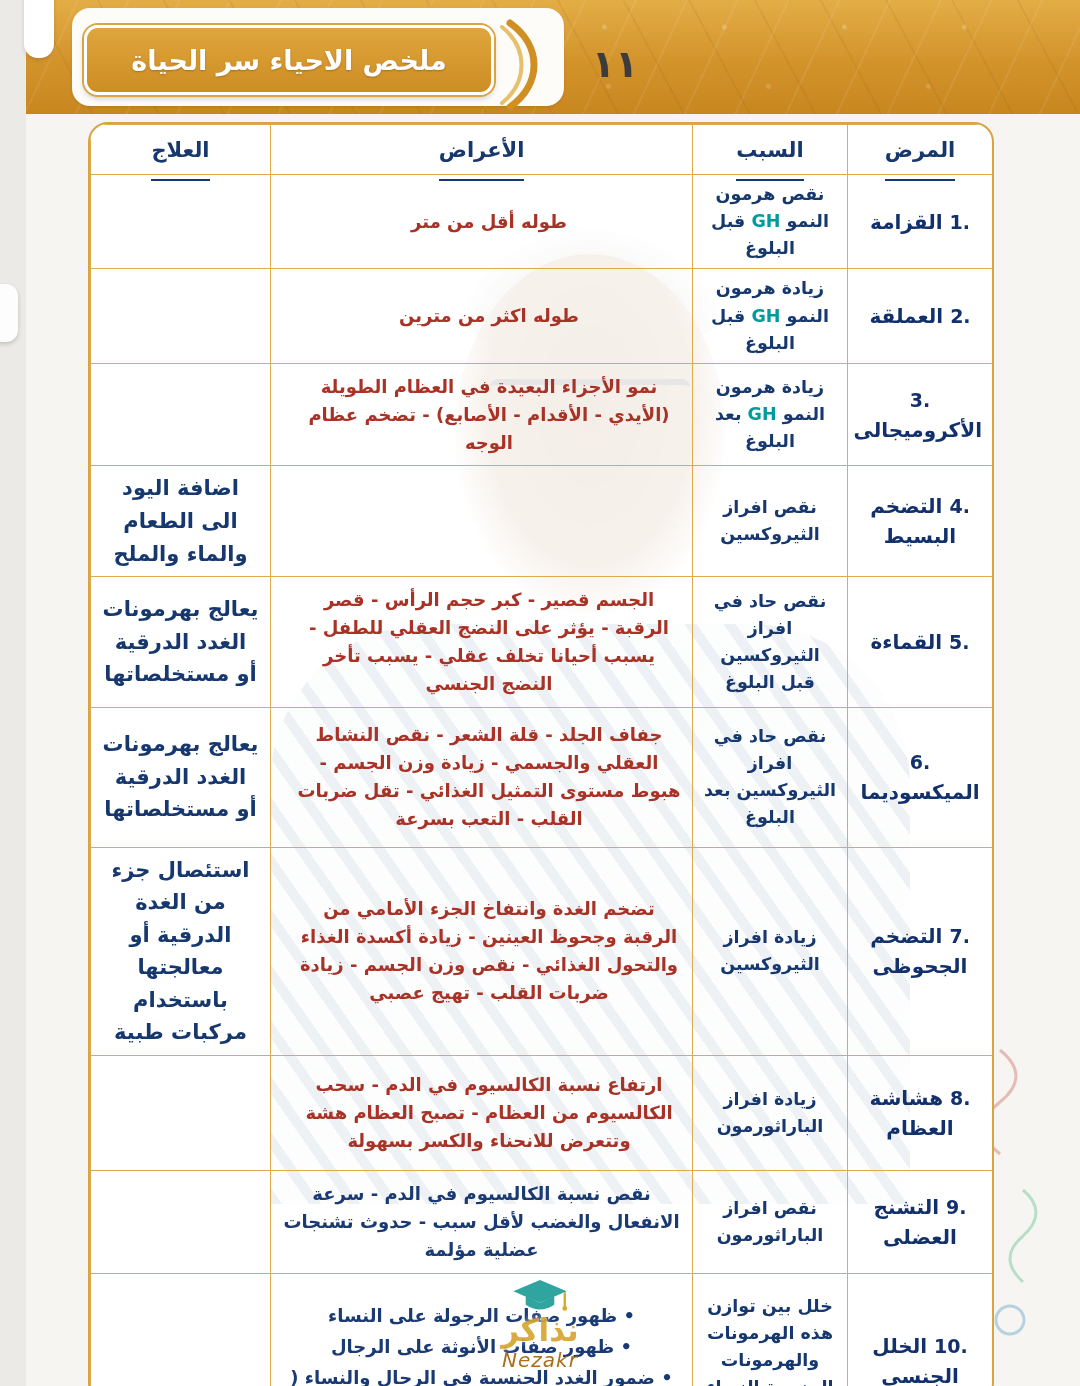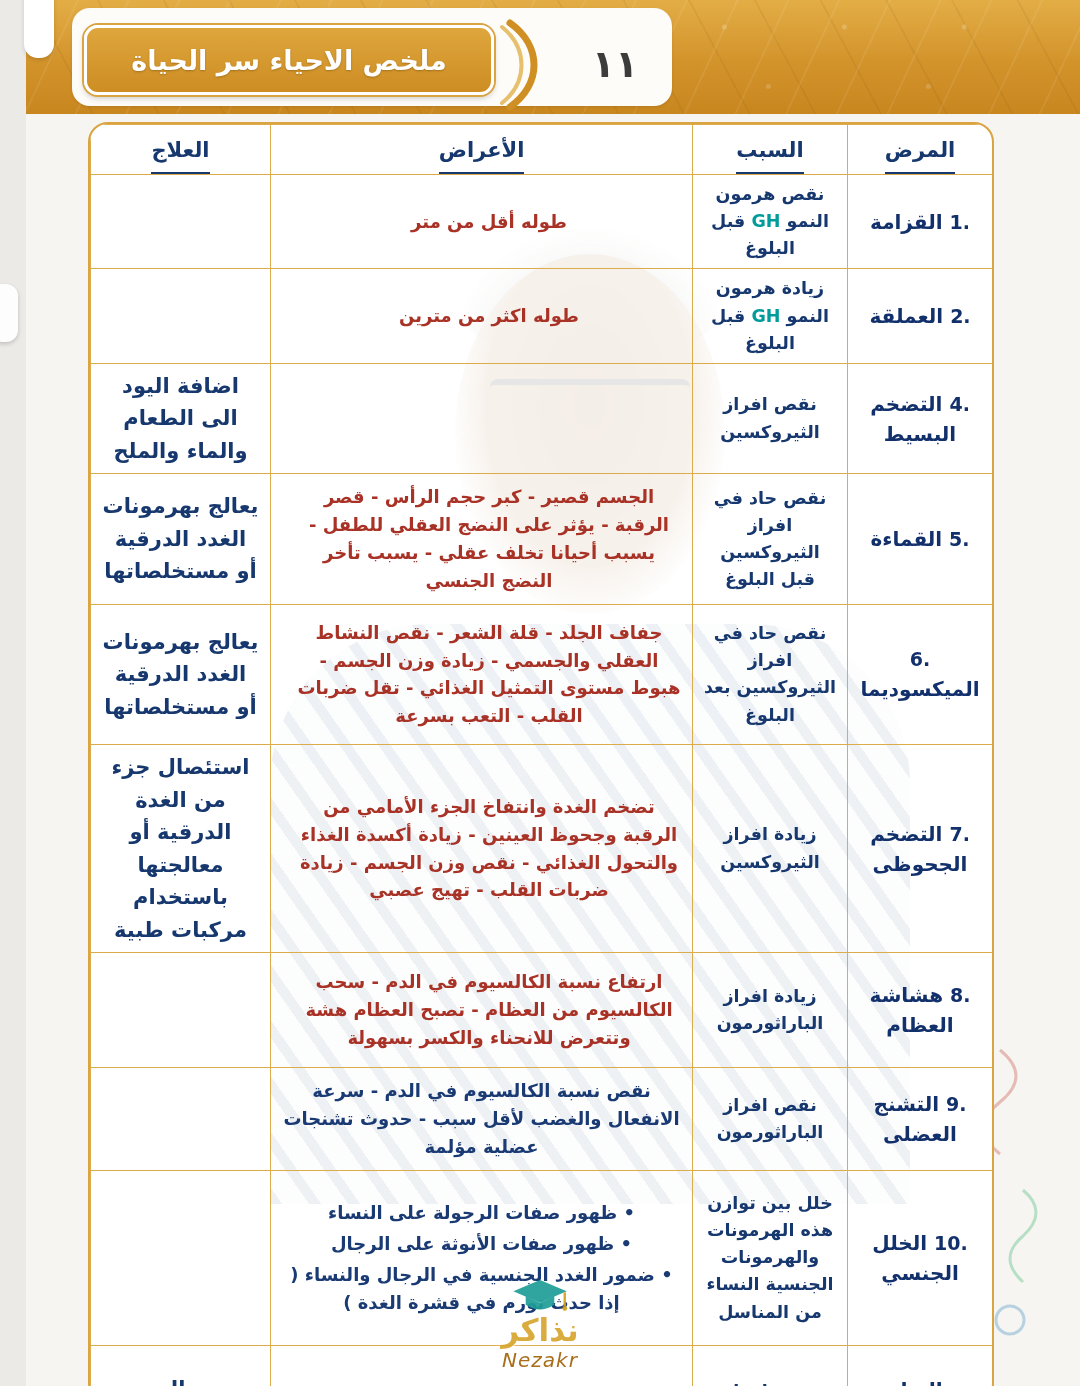--- a/index.html
+++ b/index.html
@@ -21,21 +21,21 @@
     position:absolute;left:26px;right:0;top:0;height:114px;z-index:1;
     background:
       radial-gradient(circle at 82% 30%, rgba(255,255,255,.20) 2px, transparent 3px),
       radial-gradient(circle at 64% 72%, rgba(255,255,255,.16) 2px, transparent 3px),
       repeating-linear-gradient(115deg, rgba(255,255,255,.07) 0 2px, transparent 2px 46px),
       repeating-linear-gradient(62deg, rgba(120,75,10,.09) 0 2px, transparent 2px 58px),
       linear-gradient(180deg,#e3ad46 0%,#d3932b 55%,#c8861f 100%);
     background-size:120px 90px,160px 120px,auto,auto,auto;
   }
   .header-white-box{
-    position:absolute;left:46px;top:8px;width:600px;height:98px;
+    position:absolute;left:46px;top:8px;width:492px;height:98px;
     background:#fdfcf8;border-radius:18px;z-index:2;
     box-shadow:0 1px 3px rgba(0,0,0,.10);
   }
   .title-pill{
     position:absolute;left:12px;top:17px;width:404px;height:64px;
     background:linear-gradient(180deg,#dea63d 0%,#cd8d23 100%);
     border:3px solid #ffffff;border-radius:14px;
     box-shadow:0 0 0 2px #d9a441, 0 3px 6px rgba(0,0,0,.22);
     display:flex;align-items:center;justify-content:center;
     color:#ffffff;font-weight:bold;font-size:27px;letter-spacing:.5px;
@@ -67,21 +67,21 @@
     border-radius:160px 160px 0 0;
     background:repeating-linear-gradient(55deg,#7e93ad 0 10px,#eef1f5 10px 32px);}
 
   table{
     width:100%;border-collapse:collapse;table-layout:fixed;direction:rtl;
     position:relative;z-index:1;
   }
   th,td{border:1.5px solid #dcab4c;padding:6px 10px;vertical-align:middle;text-align:center;}
   thead tr{height:50px;}
   th{color:#16386e;font-size:21px;font-weight:bold;}
-  .col-title{border-bottom:2px solid #16386e;padding-bottom:10px;}
+  .col-title{border-bottom:2px solid #16386e;padding-bottom:17px;}
   td.disease{color:#12306b;font-weight:bold;font-size:20px;line-height:1.5;}
   td.disease .dnum{font-size:19px;}
   td.cause{color:#16386e;font-weight:bold;font-size:17.5px;line-height:1.55;}
   td.cause .gh{color:#009b9b;}
   td.symptoms{font-weight:bold;font-size:18px;line-height:1.55;}
   td.symptoms .sym-item{margin:3px 0;}
   td.sym-red{color:#a93226;padding-left:25px;}
   td.sym-navy{color:#1a3a74;}
   td.treatment{color:#16386e;font-weight:bold;font-size:21px;line-height:1.55;}
 
@@ -152,20 +152,28 @@
         </tr>
         <tr style="height: 85px;">
           <td class="disease"><span class="dnum" dir="ltr">2.</span>‏ العملقة</td>
           <td class="cause">زيادة هرمون النمو <span class="gh">GH</span> قبل البلوغ</td>
           <td class="symptoms sym-red">
             <div class="sym-item">طوله اكثر من مترين</div>
           </td>
           <td class="treatment"></td>
         </tr>
         <tr style="height: 85px;">
+          <td class="disease"><span class="dnum" dir="ltr">3.</span>‏ الأكروميجالى</td>
+          <td class="cause">زيادة هرمون النمو <span class="gh">GH</span> بعد البلوغ</td>
+          <td class="symptoms sym-red">
+            <div class="sym-item">نمو الأجزاء البعيدة في العظام الطويلة (الأيدي - الأقدام - الأصابع) - تضخم عظام الوجه</div>
+          </td>
+          <td class="treatment"></td>
+        </tr>
+        <tr style="height: 85px;">
           <td class="disease"><span class="dnum" dir="ltr">4.</span>‏ التضخم البسيط</td>
           <td class="cause">نقص افراز الثيروكسين</td>
           <td class="symptoms sym-red"></td>
           <td class="treatment">اضافة اليود الى الطعام والماء والملح</td>
         </tr>
         <tr style="height: 115px;">
           <td class="disease"><span class="dnum" dir="ltr">5.</span>‏ القماءة</td>
           <td class="cause">نقص حاد في افراز الثيروكسين قبل البلوغ</td>
           <td class="symptoms sym-red">
             <div class="sym-item">الجسم قصير - كبر حجم الرأس - قصر الرقبة - يؤثر على النضج العقلي للطفل - يسبب أحيانا تخلف عقلي - يسبب تأخر النضج الجنسي</div>

